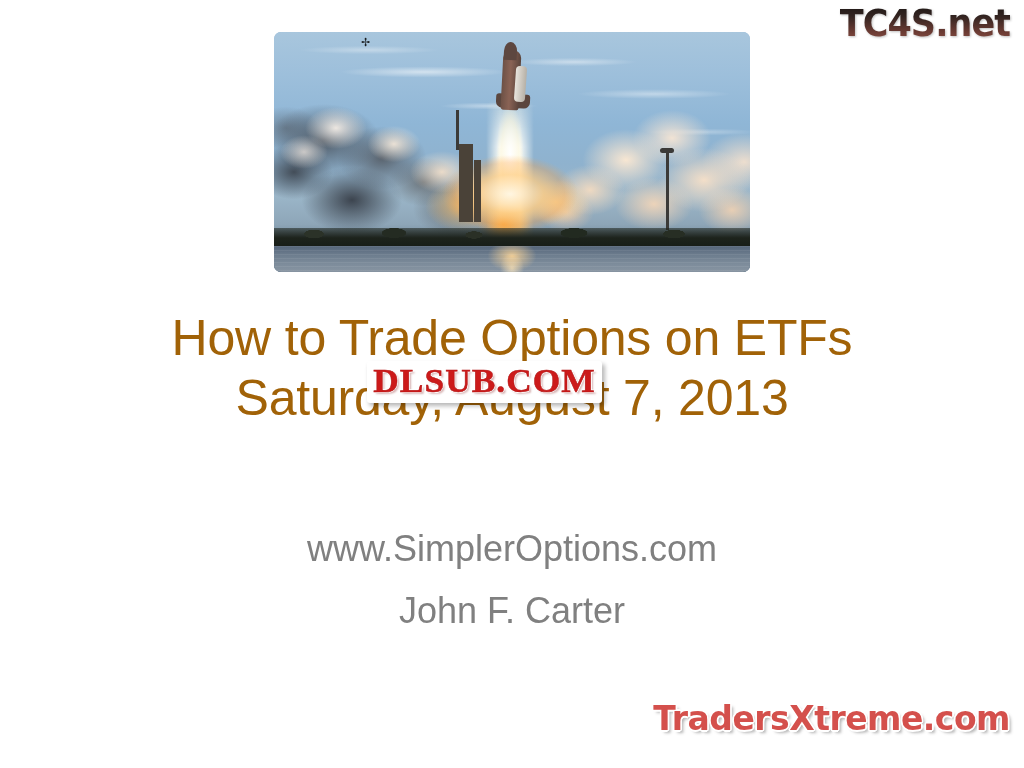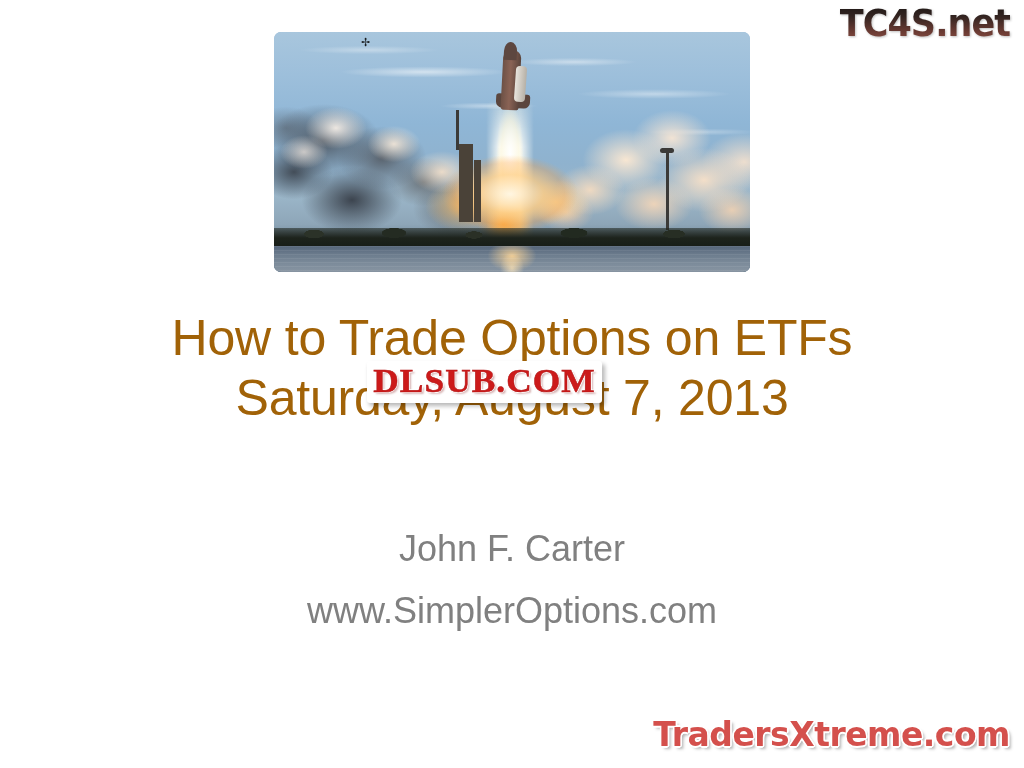--- a/index.html
+++ b/index.html
@@ -233,21 +233,21 @@
     color: transparent;
     -webkit-text-fill-color: transparent;
     white-space: nowrap;
     filter: drop-shadow(1px 1px 1px rgba(0,0,0,.25));
   }
 
   
   #txtreme {
     position: absolute;
     right: 14px;
-    bottom: 14px;
+    bottom: 30px;
     font-family: "DejaVu Sans", sans-serif;
     font-weight: bold;
     font-size: 33px;
     line-height: 38px;
     letter-spacing: -0.5px;
     color: #d4504c;
     white-space: nowrap;
     text-shadow:
        1.6px 0 0 #ffffff, -1.6px 0 0 #ffffff, 0 1.6px 0 #ffffff, 0 -1.6px 0 #ffffff,
        1.2px 1.2px 0 #ffffff, -1.2px 1.2px 0 #ffffff, 1.2px -1.2px 0 #ffffff, -1.2px -1.2px 0 #ffffff,
@@ -285,21 +285,21 @@
     <div class="ripples"></div>
     <div class="bird">✢</div>
   </div>
 
   <div id="title-block">
     <span class="tline">How to Trade Options on ETFs</span>
     <span class="tline">Saturday, August 7, 2013</span>
   </div>
 
   <div id="subtitle-block">
+    <span class="sline">www.SimplerOptions.com</span>
     <span class="sline">John F. Carter</span>
-    <span class="sline">www.SimplerOptions.com</span>
   </div>
 
   <div id="tc4s">TC4S.net</div>
   <div id="dlsub">DLSUB.COM</div>
   <div id="txtreme">TradersXtreme.com</div>
 
 </div>
 
 </body></html>

